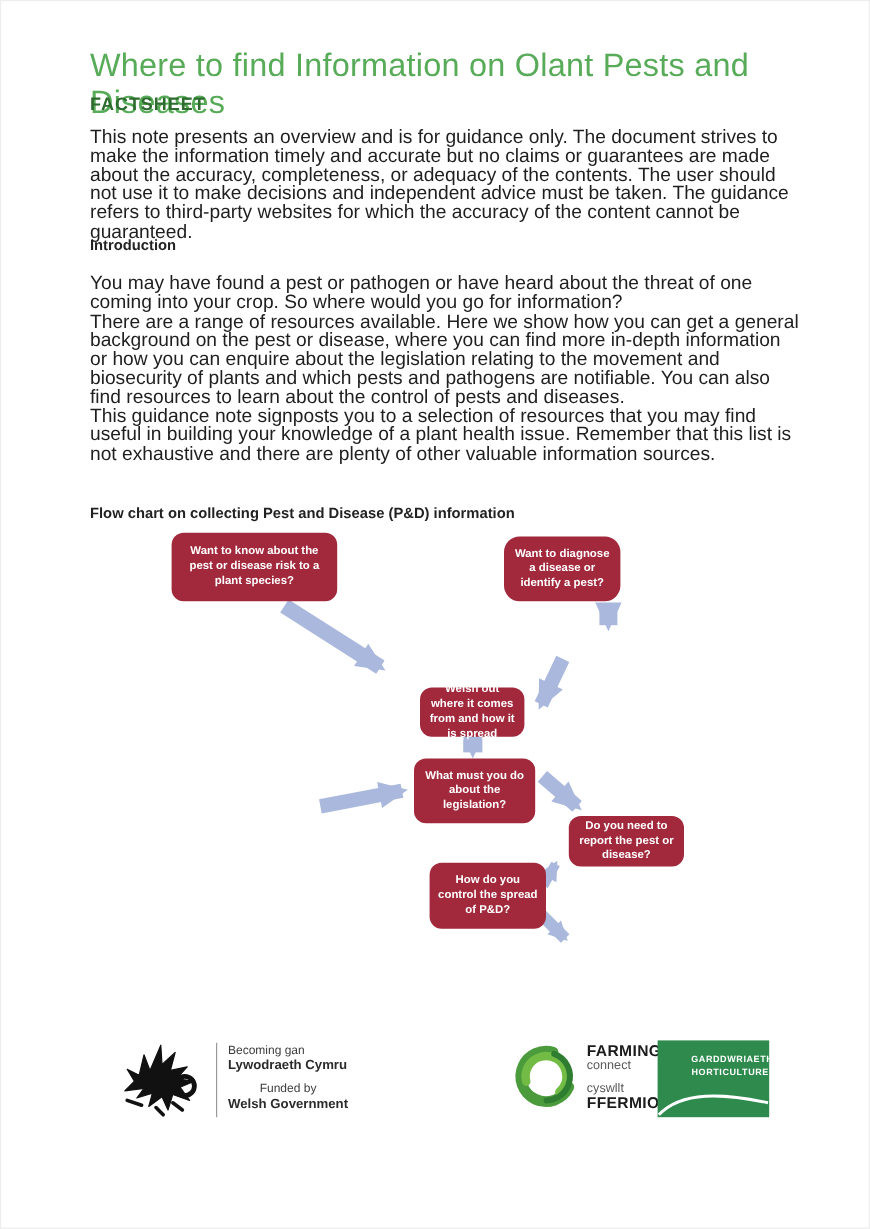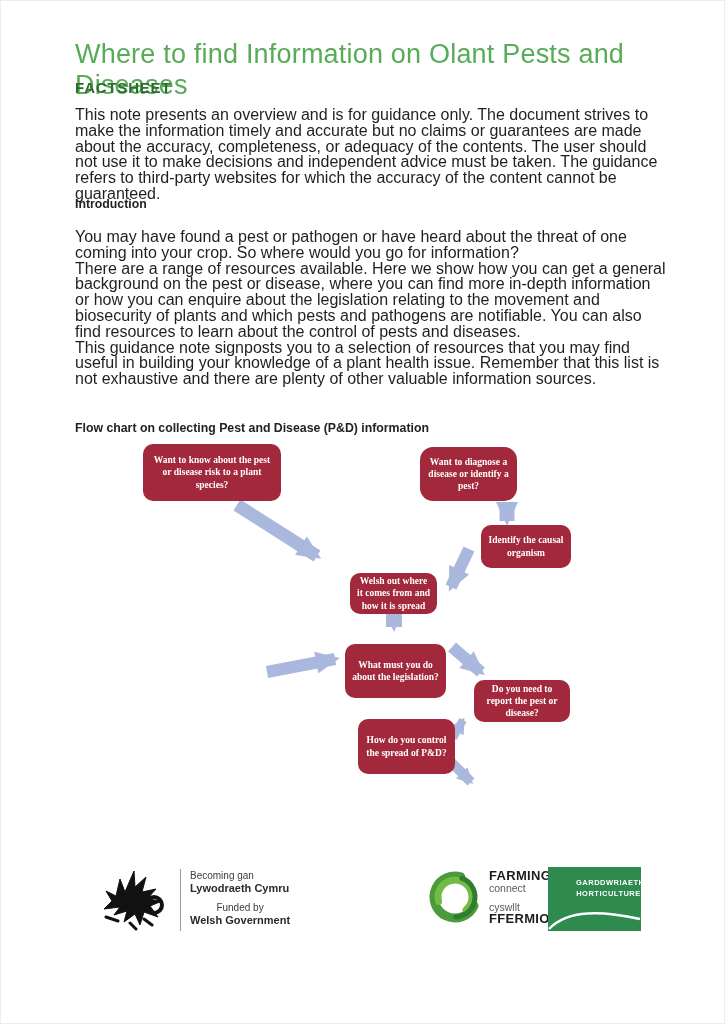--- a/index.html
+++ b/index.html
@@ -19,28 +19,28 @@
   #intro-heading{top:196px;left:74px;font-size:12.3px;font-weight:700;}
   #intro-paras{top:228px;left:74px;width:594px;}
   #intro-paras p{margin:0;}
   #flow-heading{top:388px;left:74px;font-size:12.3px;font-weight:700;margin-top:32px;}
   
   #flowchart{top:420px;left:0;width:725px;height:435px;}
   #arrow-layer{position:absolute;top:0;left:0;}
   .node{
     position:absolute;background:#a2283c;border-radius:10px;color:#fff;
     display:flex;align-items:center;justify-content:center;text-align:center;
-    font-size:9.5px;font-weight:600;line-height:1.28;padding:4px 7px;box-sizing:border-box;font-family:Liberation Serif, serif;
+    font-size:9.5px;font-weight:600;line-height:1.28;padding:4px 7px;box-sizing:border-box;
   }
   .node .bold{font-weight:800;}
   .n-risk{left:142px;top:23px;width:138px;height:57px;}
   .n-diagnose{left:419px;top:26px;width:97px;height:54px;border-radius:13px;}
   .n-identify{left:480px;top:104px;width:90px;height:43px;}
   .n-origin{left:349px;top:152px;width:87px;height:41px;}
-  .n-legislation{left:344px;top:211px;width:101px;height:54px;margin-top:12px;}
+  .n-legislation{left:344px;top:211px;width:101px;height:54px;}
   .n-prevent{left:152px;top:253px;width:111px;height:44px;}
   .n-report{left:473px;top:259px;width:96px;height:42px;}
   .n-control{left:357px;top:298px;width:97px;height:55px;}
   .n-expert{left:467px;top:368px;width:98px;height:46px;}
   
   #wg-logo{left:95px;top:864px;}
   #wg-divider{left:179px;top:868px;width:1px;height:62px;background:#9a9a9a;}
   #wg-text{left:189px;top:868px;font-size:10px;color:#3c3c3c;line-height:13px;}
   #wg-text .b{font-weight:700;font-size:11px;color:#2b2b2b;}
   #wg-text .gap{margin-top:6px;text-align:center;}
@@ -90,23 +90,20 @@
     <line x1="452" y1="317" x2="462" y2="299" stroke="#a9b8dc" stroke-width="8" marker-end="url(#ah-sm)"></line>
     <line x1="450" y1="341" x2="470" y2="361" stroke="#a9b8dc" stroke-width="10" marker-end="url(#ah-sm)"></line>
   </svg>
 
   <div class="node n-risk">
     <span>Want to know about the pest or disease risk to a plant species?</span>
   </div>
   <div class="node n-diagnose">
     <span>Want to diagnose a disease or identify a pest?</span>
   </div>
-  <div class="node n-identify">
-    <span><span class="bold">Identify the</span><span> causal organism</span></span>
-  </div>
   <div class="node n-origin">
     <span>Welsh out where it comes from and how it is spread</span>
   </div>
   <div class="node n-legislation">
     <span>What must you do about the legislation?</span>
   </div>
   <div class="node n-report">
     <span>Do you need to report the pest or disease?</span>
   </div>
   <div class="node n-control">

